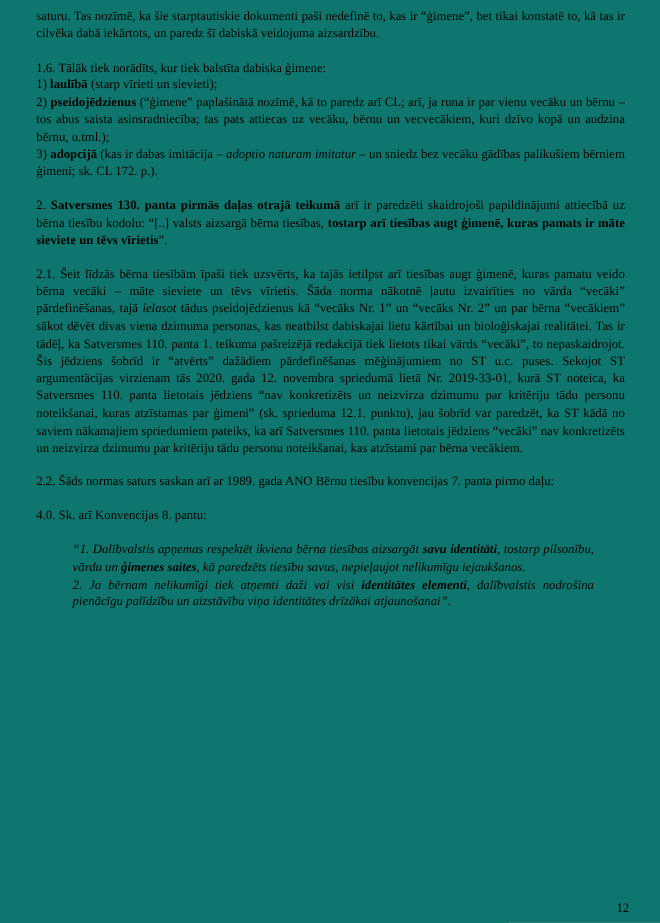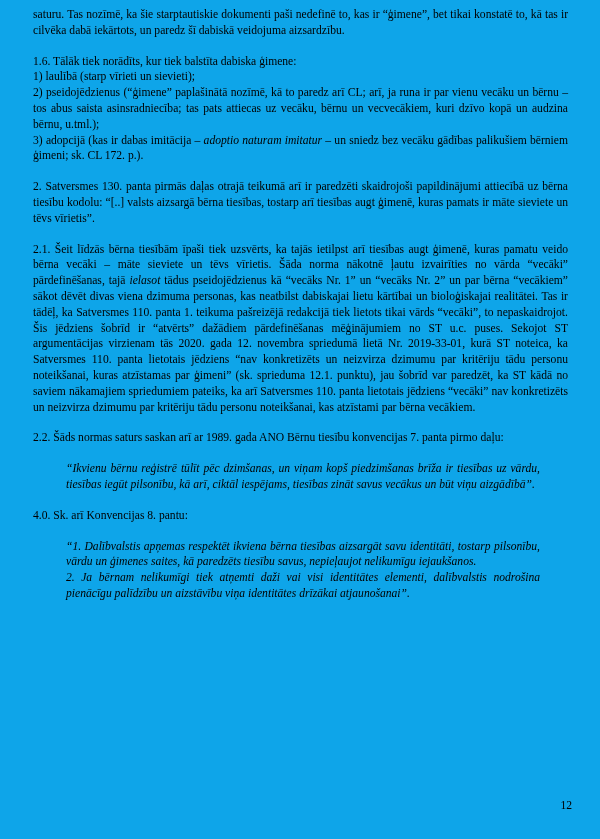--- a/index.html
+++ b/index.html
@@ -9,56 +9,55 @@
     height: 839px;
     font-family: "Liberation Serif", "DejaVu Serif", serif;
     color: #000000;
     overflow: hidden;
   }
   .page {
     position: relative;
     width: 600px;
     height: 839px;
     padding: 7px 32px 0 33px;
-    background: #0ea5e9;
+    background: #0f766e;
   }
   .block {
     font-size: 11.6px;
     line-height: 15.8px;
     text-align: justify;
     margin: 0 0 15px 0;
   }
   .block.tight { margin-bottom: 0; }
   .block.quote {
     margin-left: 33px;
     margin-right: 28px;
     font-style: italic;
   }
-  .b { font-weight: normal; }
+  .b { font-weight: bold; }
   .i { font-style: italic; }
   .page-number {
     position: absolute;
     right: 28px;
-    bottom: 26px;
+    bottom: 6px;
     font-size: 11.6px;
     line-height: 14px;
   }
 </style>
 </head>
 <body>
 
 <div class="page">
   <div class="doc">
       <p class="block p"><span class="">saturu. Tas nozīmē, ka šie starptautiskie dokumenti paši nedefinē to, kas ir “ģimene”, bet tikai konstatē to, kā tas ir cilvēka dabā iekārtots, un paredz šī dabiskā veidojuma aizsardzību.</span></p>
       <p class="block p tight"><span class="">1.6. Tālāk tiek norādīts, kur tiek balstīta dabiska ģimene:</span></p>
       <p class="block p tight"><span class="">1) </span><span class="b">laulībā</span><span class=""> (starp vīrieti un sievieti);</span></p>
       <p class="block p tight"><span class="">2) </span><span class="b">pseidojēdzienus</span><span class=""> (“ģimene” paplašinātā nozīmē, kā to paredz arī CL; arī, ja runa ir par vienu vecāku un bērnu – tos abus saista asinsradniecība; tas pats attiecas uz vecāku, bērnu un vecvecākiem, kuri dzīvo kopā un audzina bērnu, u.tml.);</span></p>
       <p class="block p"><span class="">3) </span><span class="b">adopcijā</span><span class=""> (kas ir dabas imitācija – </span><span class="i">adoptio naturam imitatur</span><span class=""> – un sniedz bez vecāku gādības palikušiem bērniem ģimeni; sk. CL 172. p.).</span></p>
       <p class="block p"><span class="">2. </span><span class="b">Satversmes 130. panta pirmās daļas otrajā teikumā</span><span class=""> arī ir paredzēti skaidrojoši papildinājumi attiecībā uz bērna tiesību kodolu: “[..] valsts aizsargā bērna tiesības, </span><span class="b">tostarp arī tiesības augt ģimenē, kuras pamats ir māte sieviete un tēvs vīrietis</span><span class="">”.</span></p>
       <p class="block p"><span class="">2.1. Šeit līdzās bērna tiesībām īpaši tiek uzsvērts, ka tajās ietilpst arī tiesības augt ģimenē, kuras pamatu veido bērna vecāki – māte sieviete un tēvs vīrietis. Šāda norma nākotnē ļautu izvairīties no vārda “vecāki” pārdefinēšanas, tajā </span><span class="i">ielasot</span><span class=""> tādus pseidojēdzienus kā “vecāks Nr. 1” un “vecāks Nr. 2” un par bērna “vecākiem” sākot dēvēt divas viena dzimuma personas, kas neatbilst dabiskajai lietu kārtībai un bioloģiskajai realitātei. Tas ir tādēļ, ka Satversmes 110. panta 1. teikuma pašreizējā redakcijā tiek lietots tikai vārds “vecāki”, to nepaskaidrojot. Šis jēdziens šobrīd ir “atvērts” dažādiem pārdefinēšanas mēģinājumiem no ST u.c. puses. Sekojot ST argumentācijas virzienam tās 2020. gada 12. novembra spriedumā lietā Nr. 2019-33-01, kurā ST noteica, ka Satversmes 110. panta lietotais jēdziens “nav konkretizēts un neizvirza dzimumu par kritēriju tādu personu noteikšanai, kuras atzīstamas par ģimeni” (sk. sprieduma 12.1. punktu), jau šobrīd var paredzēt, ka ST kādā no saviem nākamajiem spriedumiem pateiks, ka arī Satversmes 110. panta lietotais jēdziens “vecāki” nav konkretizēts un neizvirza dzimumu par kritēriju tādu personu noteikšanai, kas atzīstami par bērna vecākiem.</span></p>
       <p class="block p"><span class="">2.2. Šāds normas saturs saskan arī ar 1989. gada ANO Bērnu tiesību konvencijas 7. panta pirmo daļu:</span></p>
-      <p class="block quote"><span class="">“Ikvienu bērnu reģistrē tūlīt pēc dzimšanas, un viņam kopš piedzimšanas brīža ir tiesības uz vārdu, tiesības iegūt pilsonību, kā arī, ciktāl iespējams, </span><span class="b">tiesības zināt savus vecākus un būt viņu aizgādībā</span><span class="">”.</span></p>
       <p class="block p"><span class="">4.0. Sk. arī Konvencijas 8. pantu:</span></p>
       <p class="block quote tight"><span class="">“1. Dalībvalstis apņemas respektēt ikviena bērna tiesības aizsargāt </span><span class="b">savu identitāti</span><span class="">, tostarp pilsonību, vārdu un </span><span class="b">ģimenes saites</span><span class="">, kā paredzēts tiesību savus, nepieļaujot nelikumīgu iejaukšanos.</span></p>
       <p class="block quote"><span class="">2. Ja bērnam nelikumīgi tiek atņemti daži vai visi </span><span class="b">identitātes elementi</span><span class="">, dalībvalstis nodrošina pienācīgu palīdzību un aizstāvību viņa identitātes drīzākai atjaunošanai”.</span></p>
     </div>
   <div class="page-number">12</div>
 </div>
 
 </body></html>

